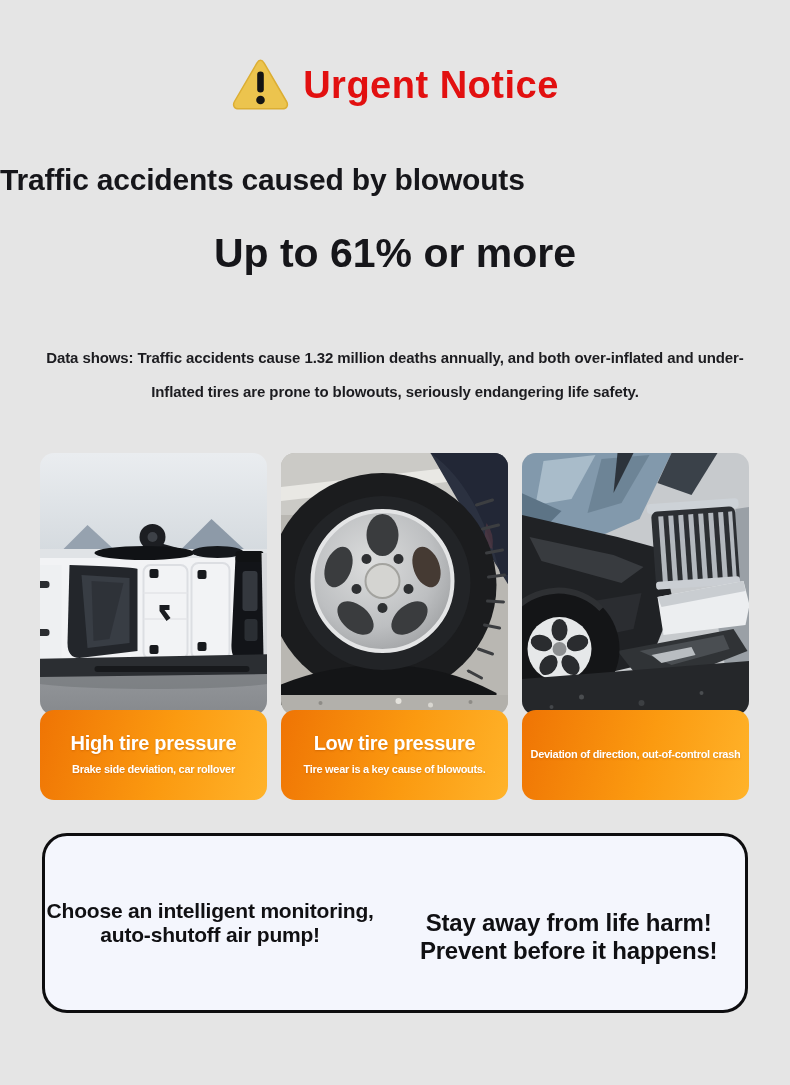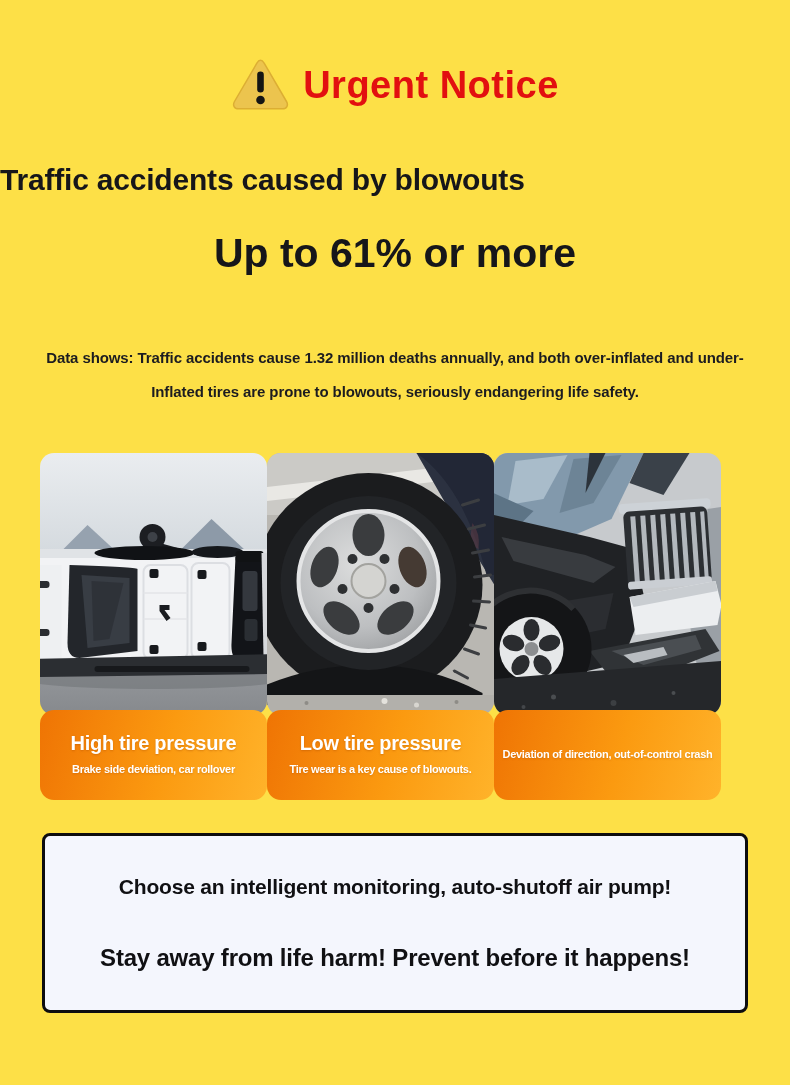--- a/index.html
+++ b/index.html
@@ -1,19 +1,19 @@
 <!DOCTYPE html>
 <html><head>
 <meta charset="utf-8">
 <style>
   * { margin:0; padding:0; box-sizing:border-box; }
   html,body { background:#f4f6fd; }
   .page {
     position:relative; width:790px; height:1085px; margin:0 auto;
-    background:#fde047; overflow:hidden;
+    background:#e5e5e5; overflow:hidden;
     font-family:"Liberation Sans","DejaVu Sans",sans-serif;
   }
   
   .header {
     position:absolute; top:58px; left:0; width:100%;
     display:flex; align-items:center; justify-content:center; gap:14px;
   }
   .warn-icon { width:58px; height:54px; flex:0 0 auto; }
   .header-title {
     font-size:38px; font-weight:700; color:#e21010; letter-spacing:.5px;
@@ -31,21 +31,21 @@
   
   .desc {
     position:absolute; top:341px; left:40px; width:710px;
     text-align:center; font-size:15px; font-weight:700; color:#1c1c20;
     letter-spacing:-.1px;
   }
   .desc .line { line-height:34px; }
   
   .cards {
     position:absolute; top:453px; left:40px; width:710px;
-    display:flex; 
+    display:flex; gap:14px;
   }
   .card { position:relative; width:227px; height:347px; }
   .card-photo {
     position:absolute; top:0; left:0; width:227px; height:262px;
     border-radius:14px; overflow:hidden;
   }
   .card-photo svg { display:block; width:100%; height:100%; }
   .card-label {
     position:absolute; left:0; bottom:0; width:227px; height:90px;
     border-radius:14px;
@@ -57,22 +57,22 @@
     font-size:20px; font-weight:700; letter-spacing:-.3px;
     text-shadow:0 1px 2px rgba(160,70,0,.35); margin-bottom:5px; line-height:24px;
   }
   .card-sub {
     font-size:11px; font-weight:700; letter-spacing:-.3px; line-height:18px;
     text-shadow:0 1px 2px rgba(160,70,0,.3); padding:0 4px;
   }
   
   .footer-box {
     position:absolute; top:833px; left:42px; width:706px; height:180px;
-    border:3px solid #0d0d0f; border-radius:8px; background:#f4f6fd;
-    display:flex; flex-direction:column; align-items:center; justify-content:center;
+    border:3px solid #0d0d0f; border-radius:25px; background:#f4f6fd;
+    display:flex; flex-direction:row; align-items:center; justify-content:center;
     gap:17px; text-align:center; color:#101013;
   }
   .footer-line-1 { font-size:21px; font-weight:700; letter-spacing:-.2px; }
   .footer-line-2 { font-size:24px; font-weight:700; letter-spacing:-.2px;margin-top:28px; }
 </style>
 </head>
 <body>
 
 <div class="page">
 

